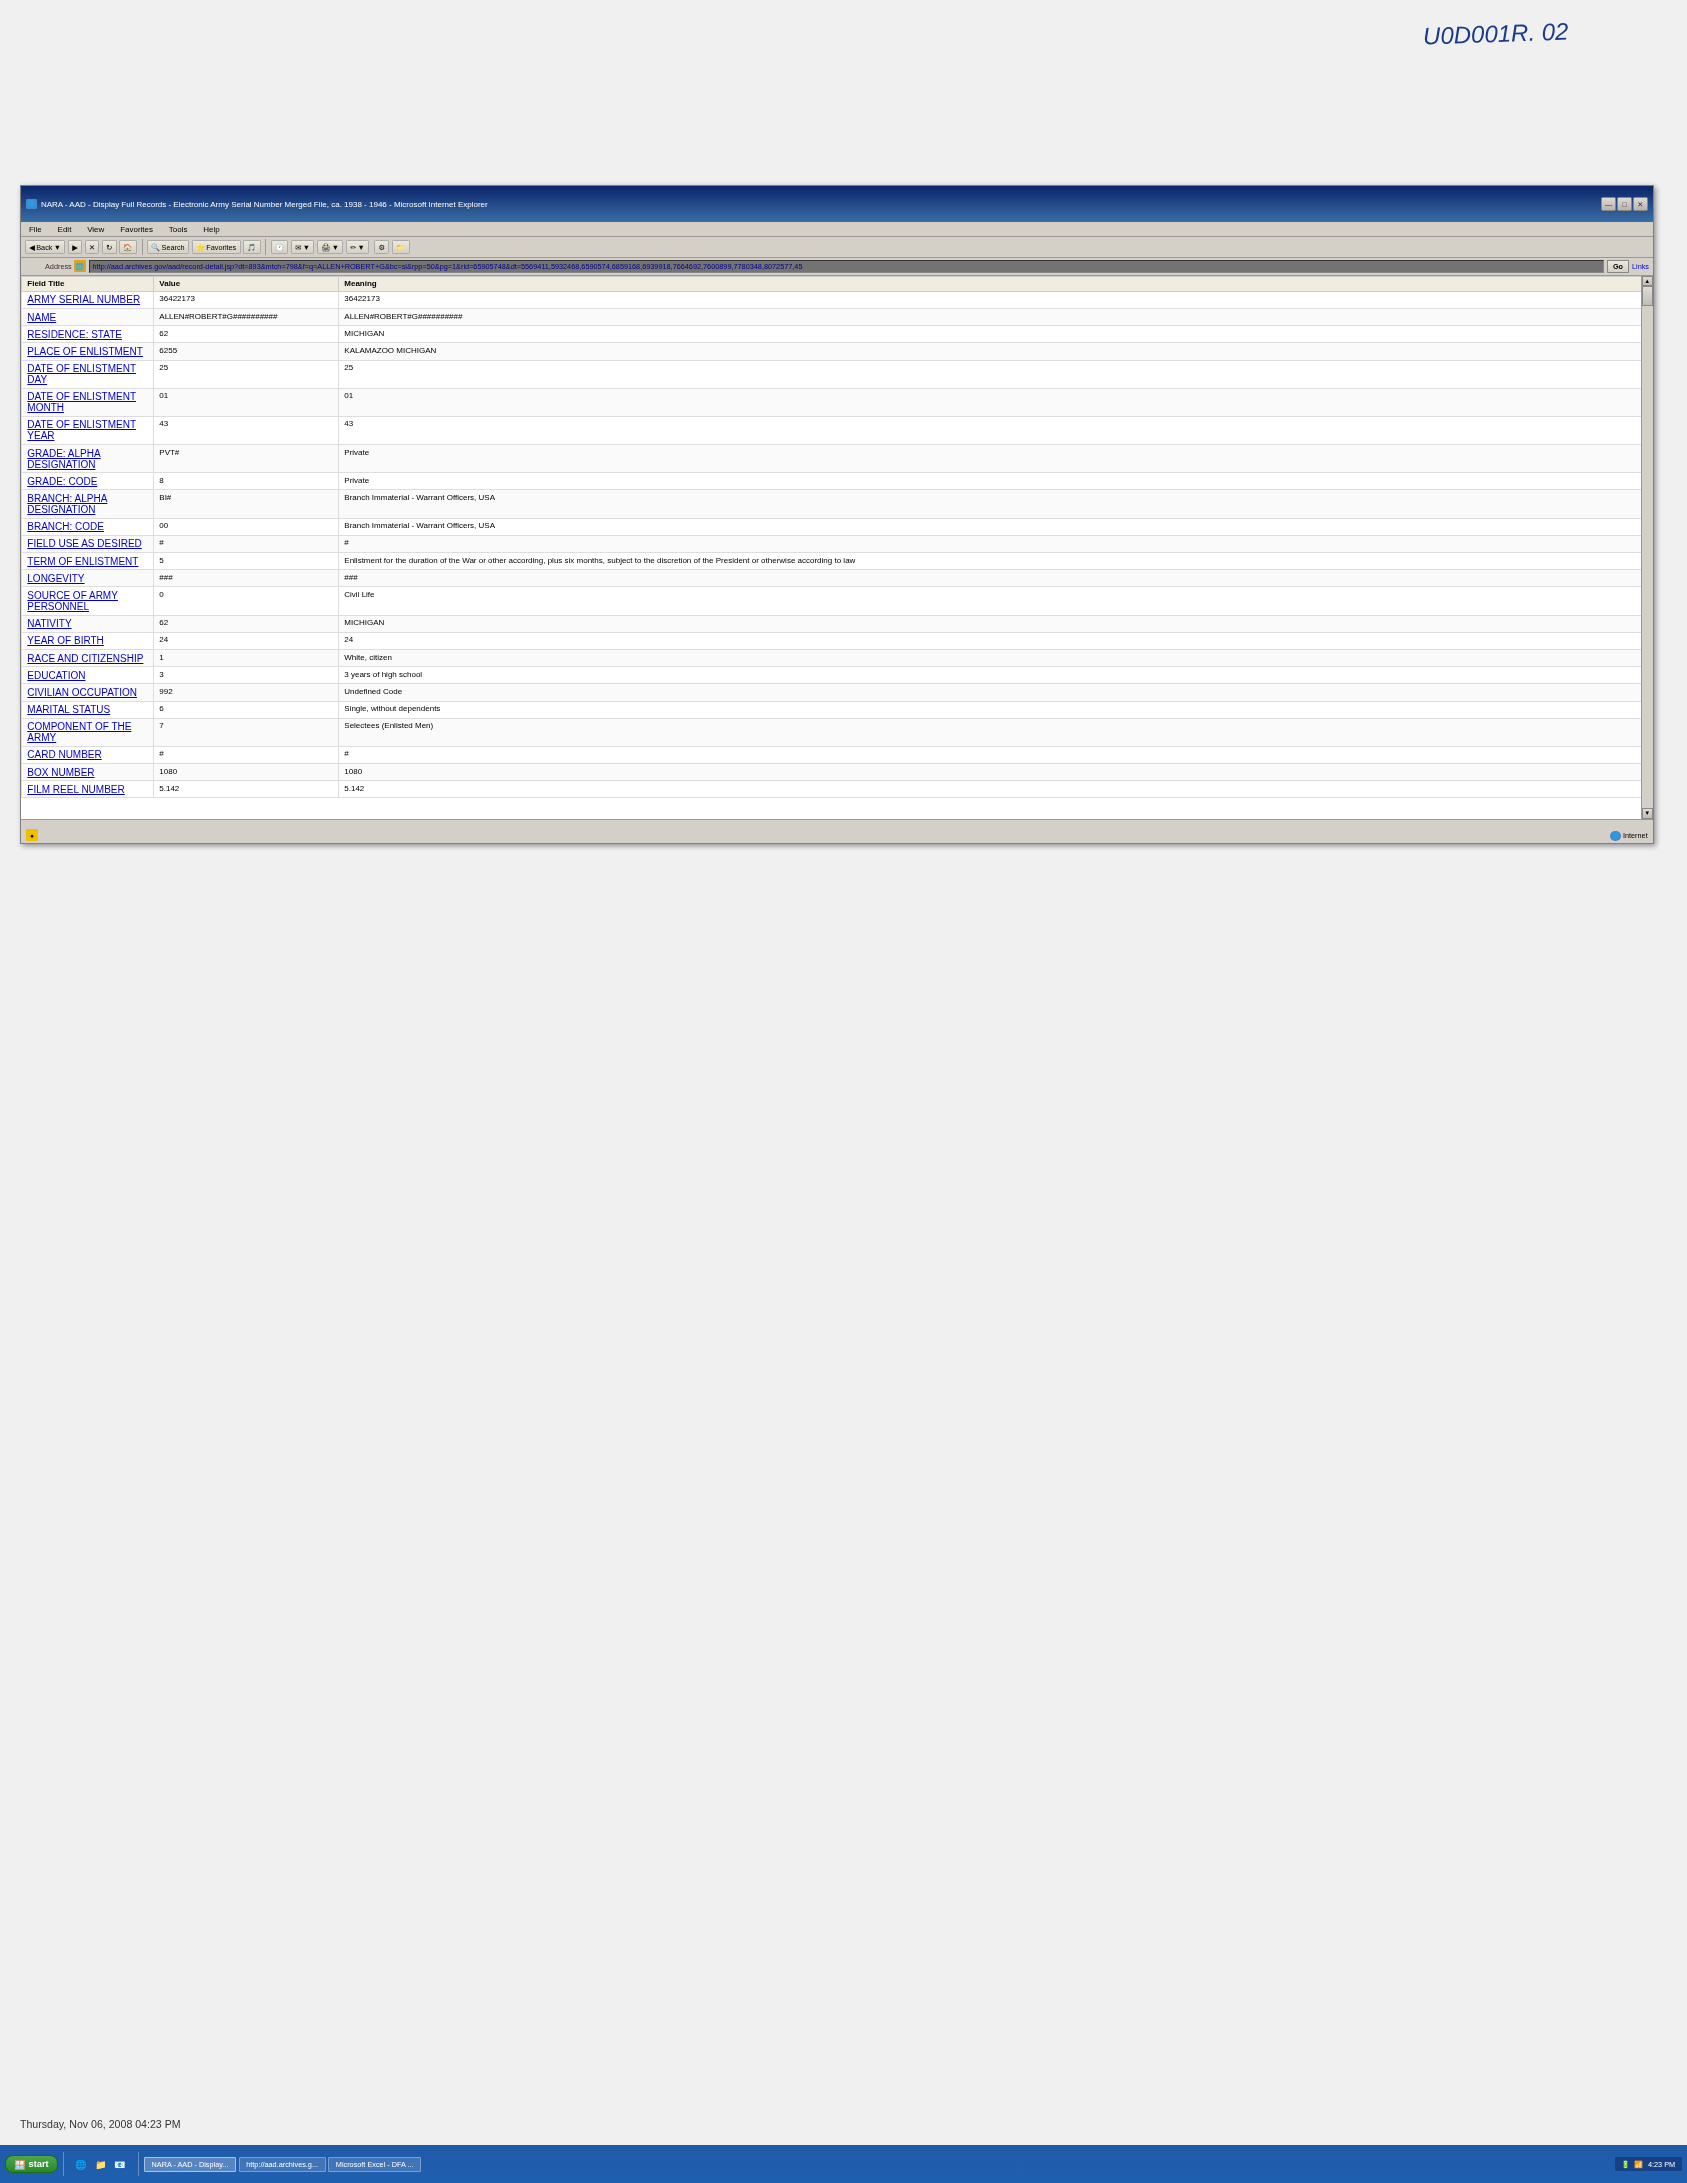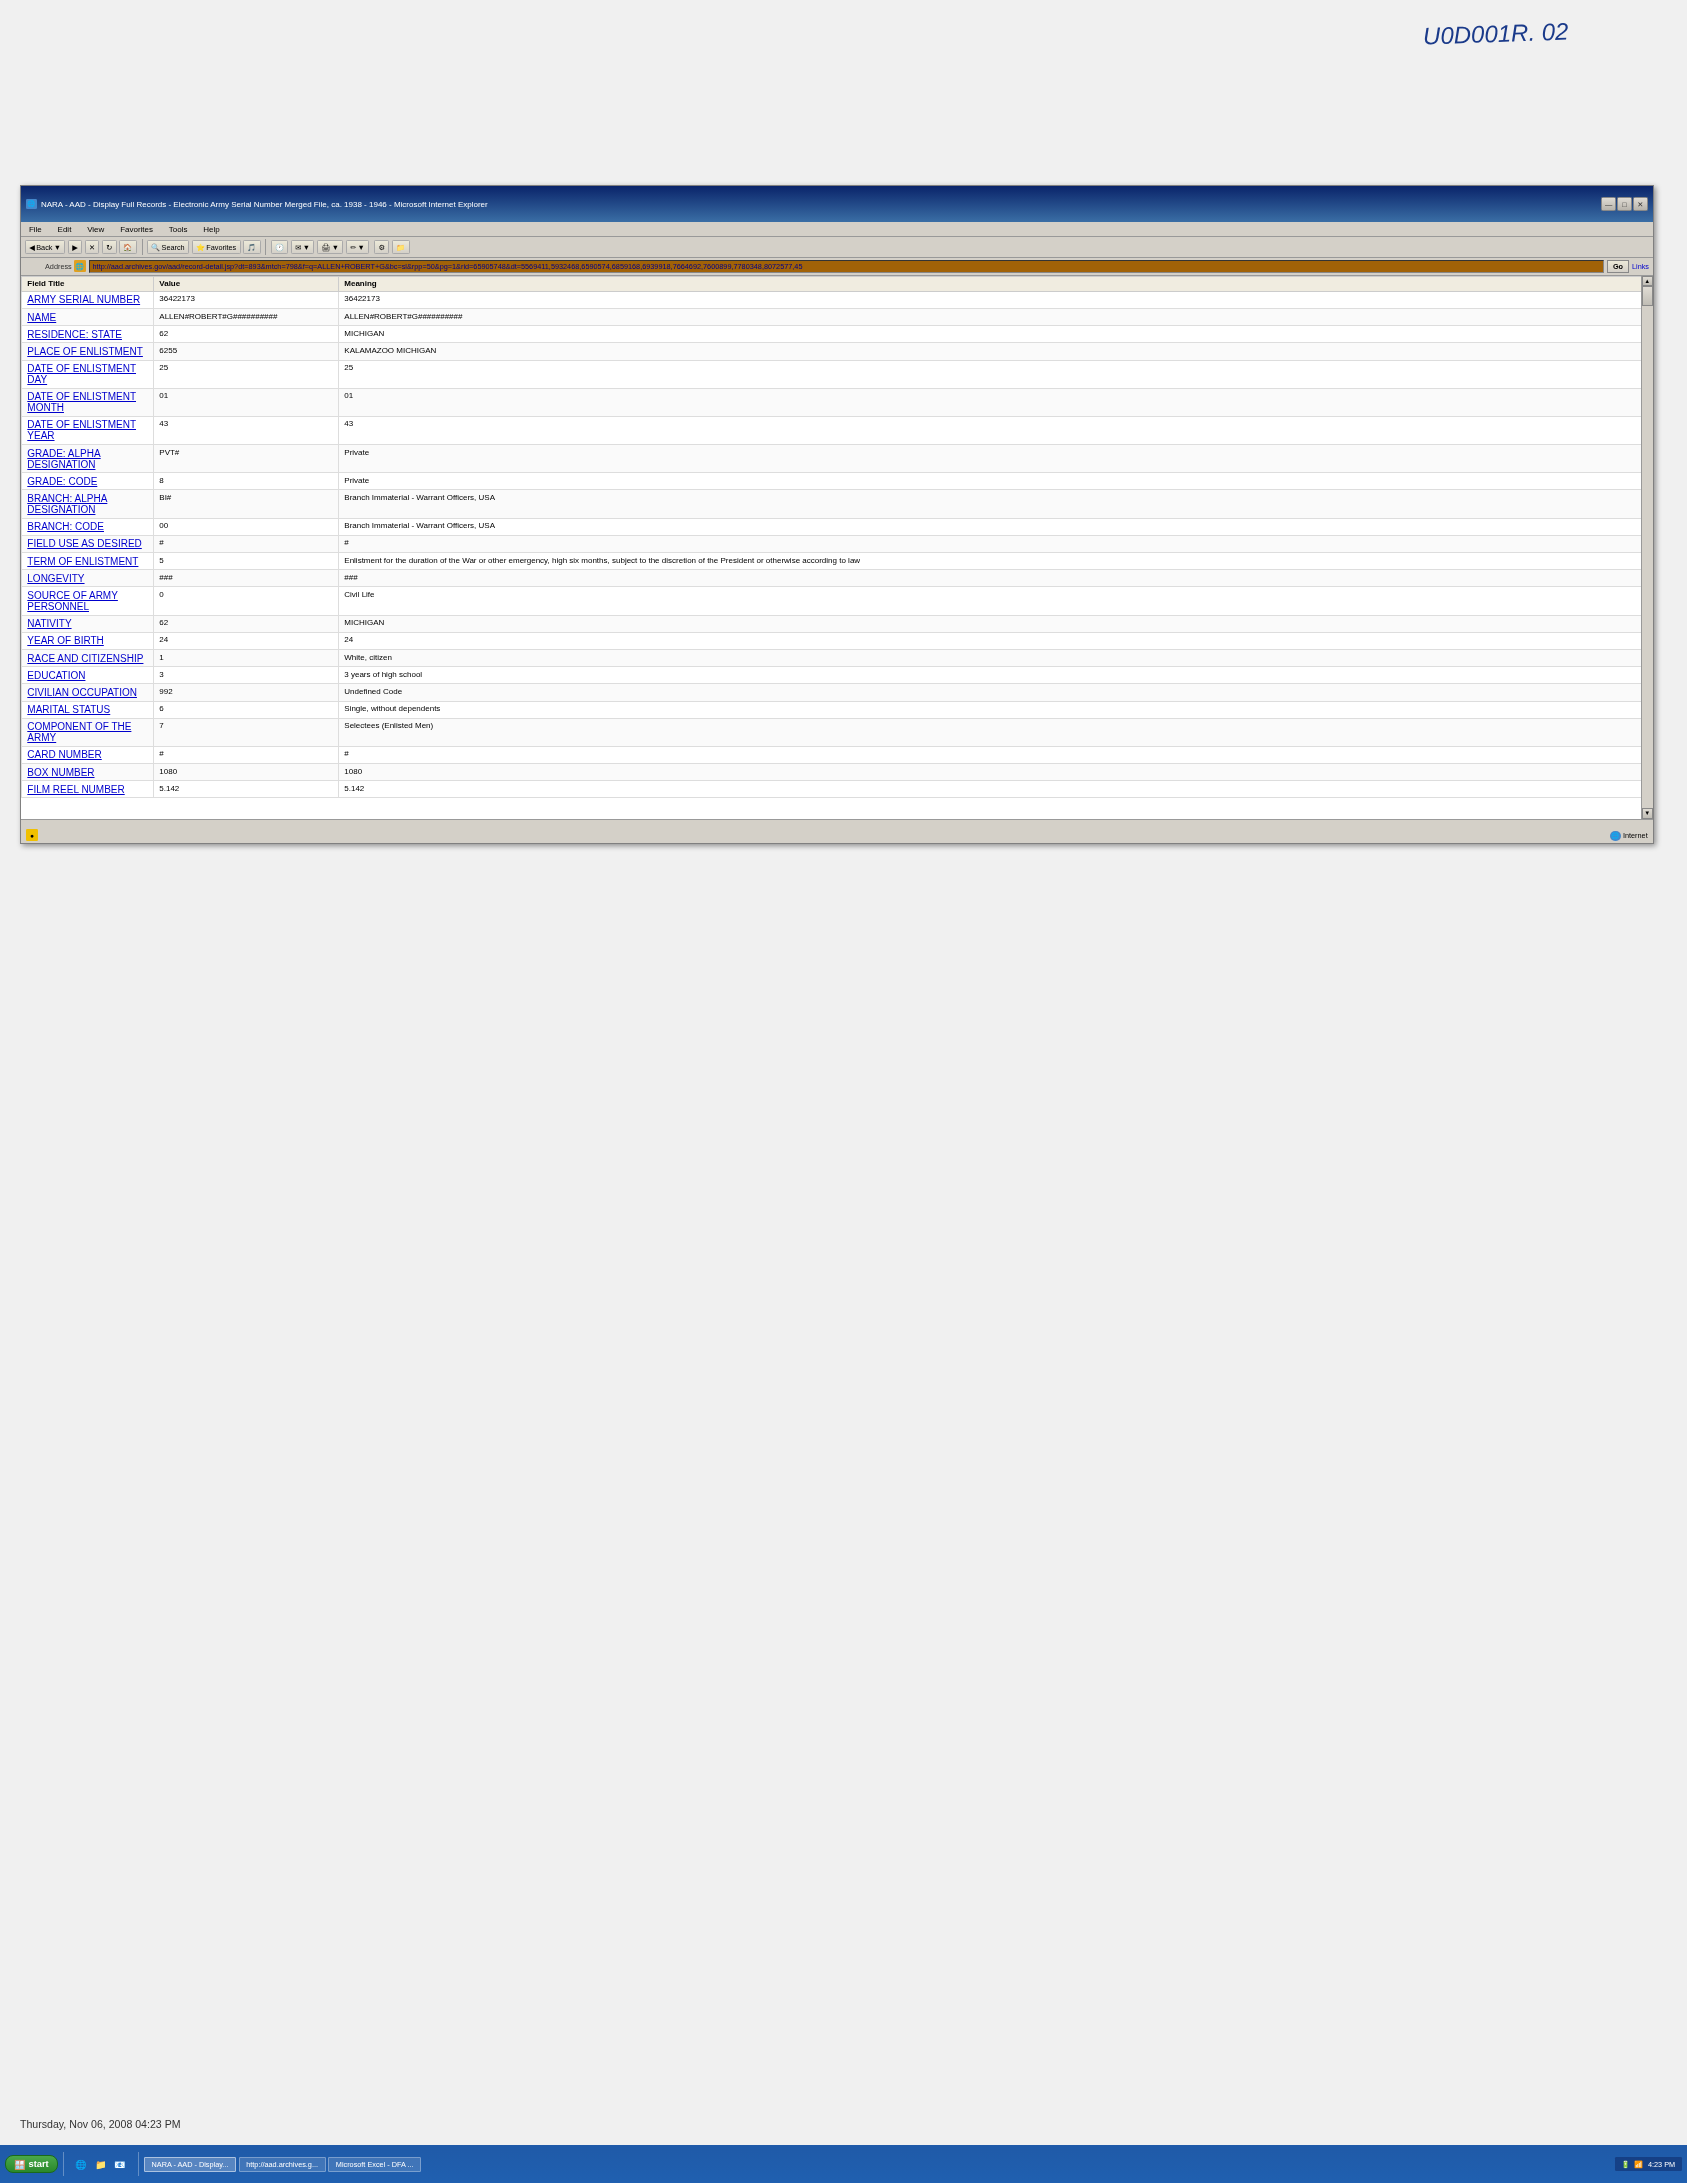--- a/index.html
+++ b/index.html
@@ -121,21 +121,21 @@
       border-bottom: 1.3px solid #999;
       font-size: 7.3px;
     }
     .address-label {
       font-size: 7.3px;
       color: #333;
       margin-left: 20px;
     }
     .address-input {
       flex: 1;
-      background: #a16207;
+      background: #737373;
       border: 1.3px inset #888;
       padding: 0.7px 2.6px;
       font-size: 7.3px;
       color: #00008b;
     }
     .go-btn {
       padding: 0.7px 5.3px;
       background: linear-gradient(to bottom, #ece9d8, #d4d0c8);
       border: 0.7px solid #888;
       cursor: pointer;
@@ -463,21 +463,21 @@
             <td>Branch Immaterial - Warrant Officers, USA</td>
           </tr>
           <tr>
             <td><a class="field-title-link" href="#">FIELD USE AS DESIRED</a></td>
             <td>#</td>
             <td>#</td>
           </tr>
           <tr>
             <td><a class="field-title-link" href="#">TERM OF ENLISTMENT</a></td>
             <td>5</td>
-            <td>Enlistment for the duration of the War or other emergency, high six months, subject to the discretion of the President or otherwise according to law</td>
+            <td>Enlistment for the duration of the War or other according, plus six months, subject to the discretion of the President or otherwise according to law</td>
           </tr>
           <tr>
             <td><a class="field-title-link" href="#">LONGEVITY</a></td>
             <td>###</td>
             <td>###</td>
           </tr>
           <tr>
             <td><a class="field-title-link" href="#">SOURCE OF ARMY PERSONNEL</a></td>
             <td>0</td>
             <td>Civil Life</td>

